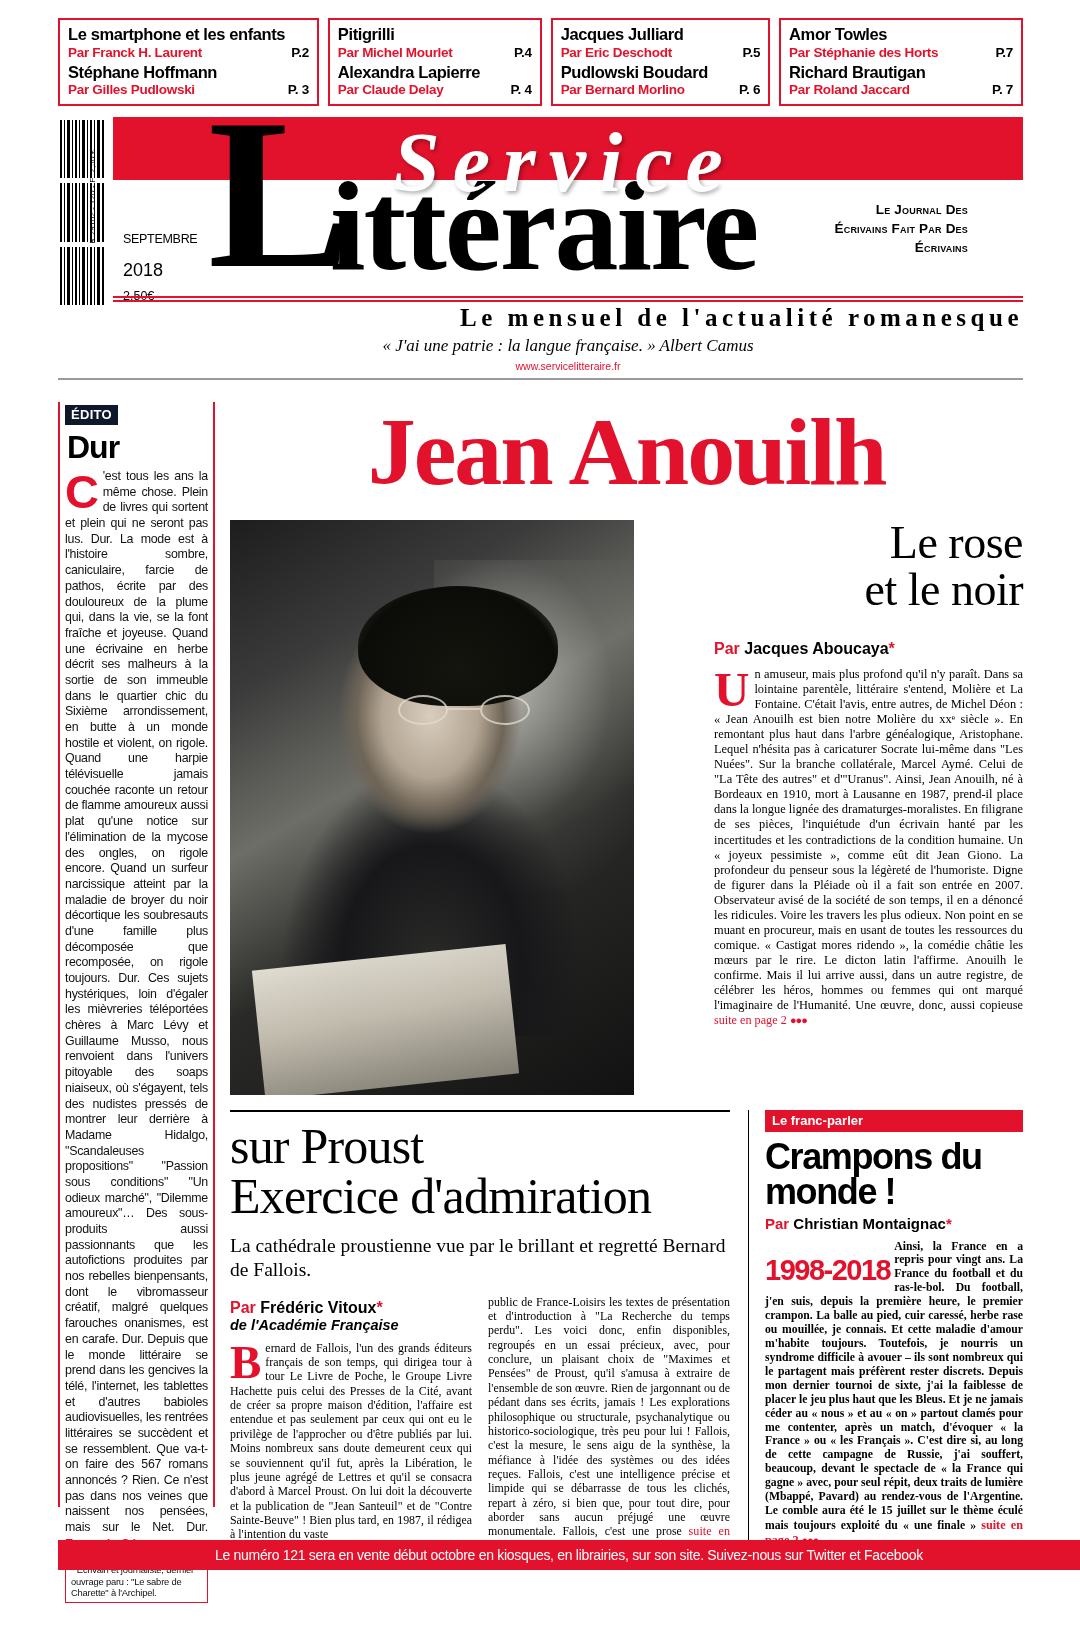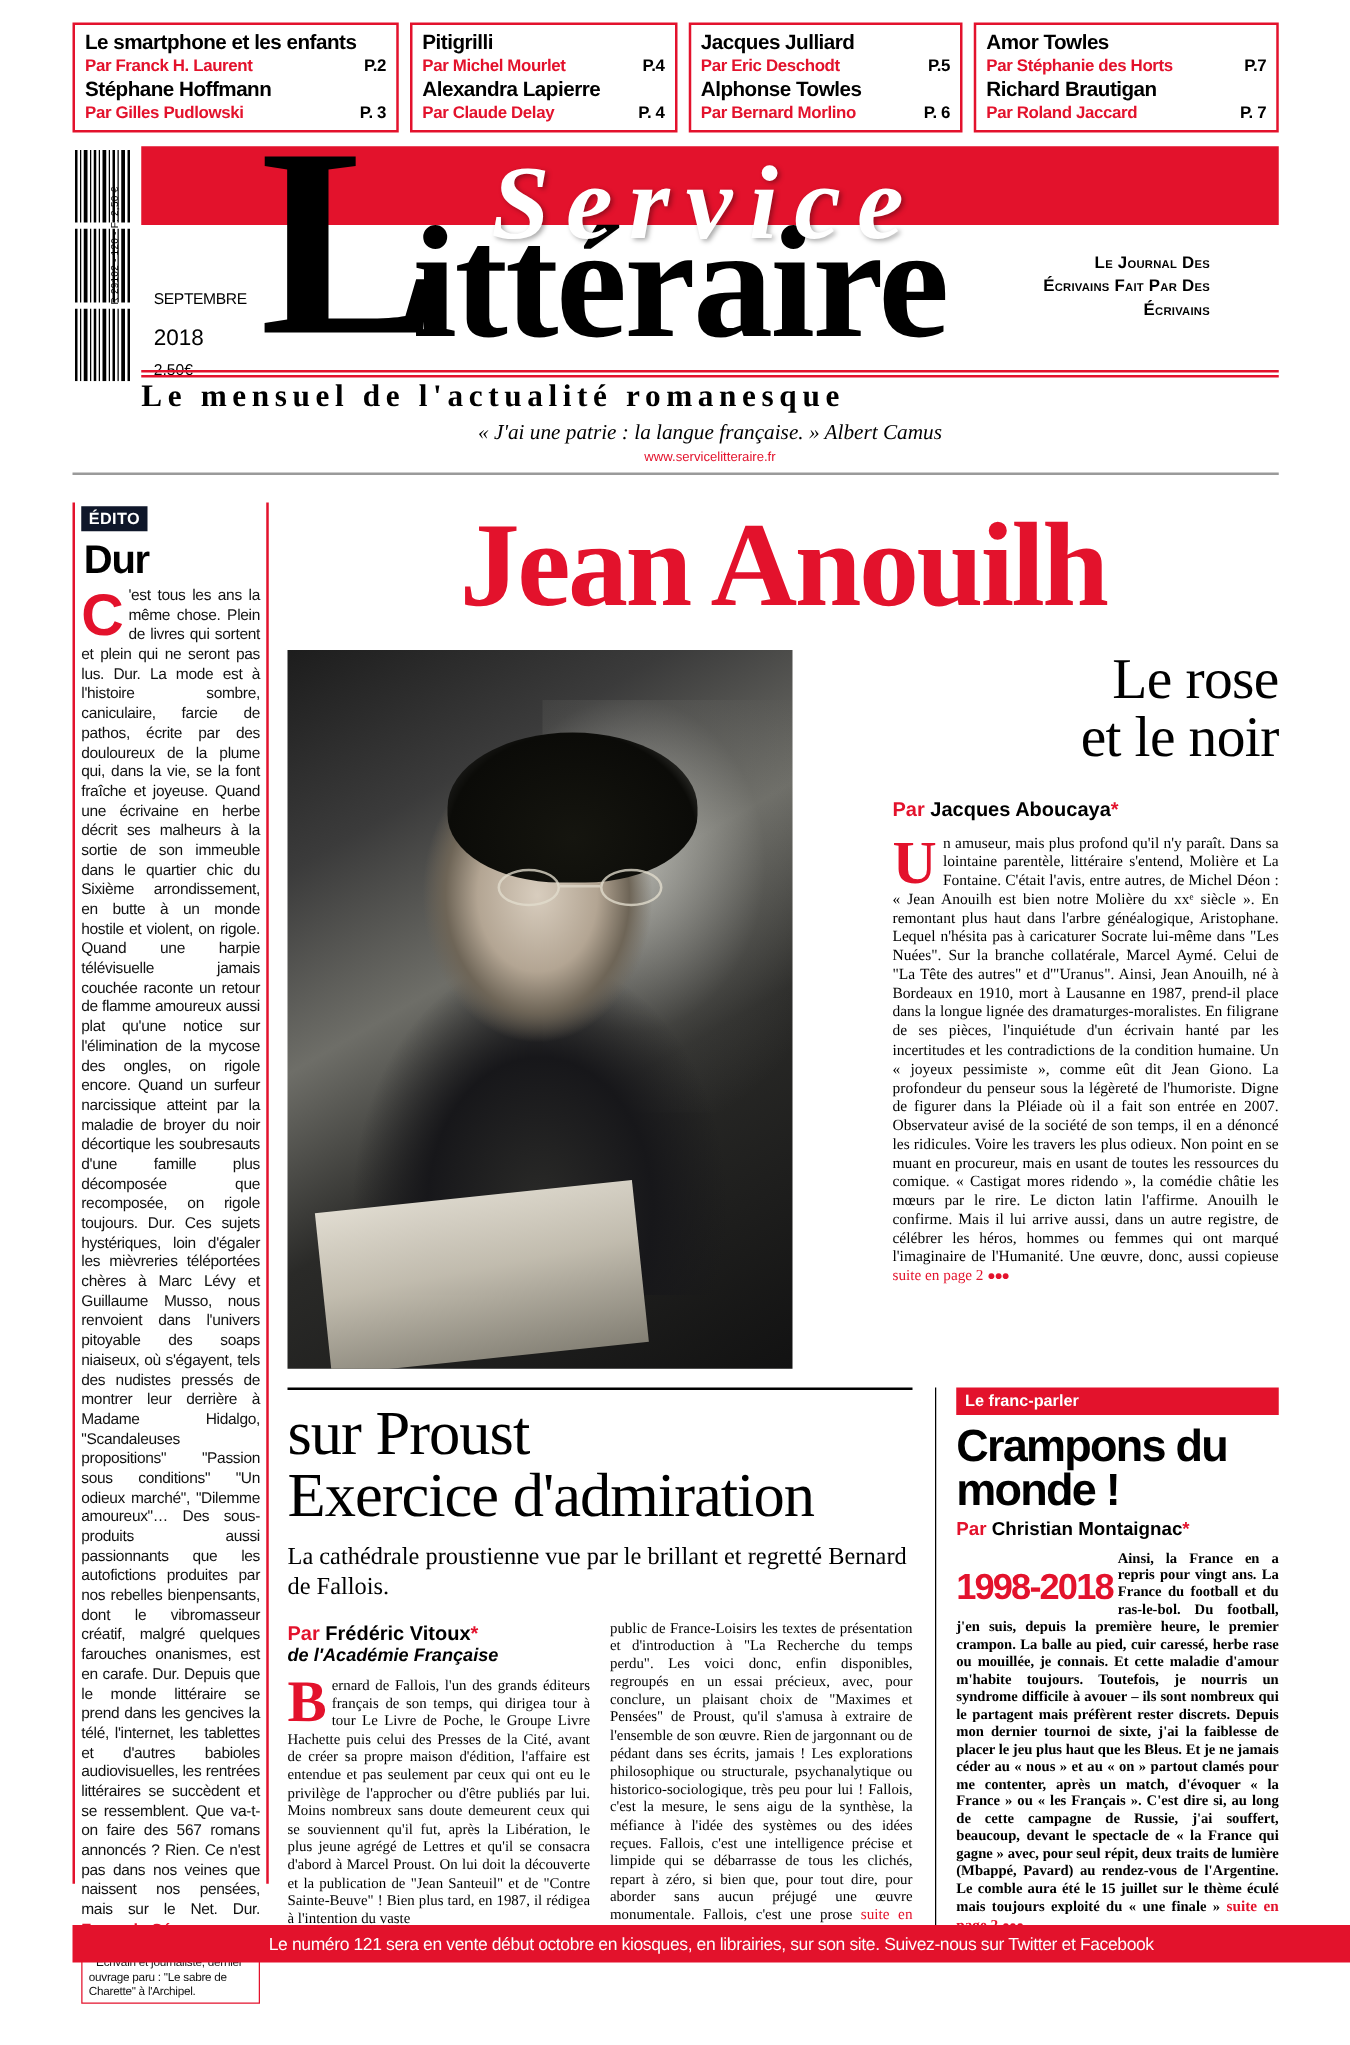--- a/index.html
+++ b/index.html
@@ -98,21 +98,21 @@
     text-align: right;
     font-family: "Liberation Sans", sans-serif;
     font-size: 13.5px; font-weight: bold; color: #000;
     font-variant: small-caps; line-height: 1.42; letter-spacing: 0.2px;
   }
   .rule-double { position: absolute; left: 55px; top: 184px; width: 910px; }
   .rule-double .r1 { height: 2px; background: #e3122c; }
   .rule-double .r2 { height: 1.5px; background: #e3122c; margin-top: 2px; }
   .mensuel {
     position: absolute; left: 55px; top: 192px; width: 910px;
-    text-align: left;
+    text-align: right;
     font-family: "Liberation Serif", serif;
     font-size: 25px; font-weight: bold; color: #000;
     letter-spacing: 4.5px;
   }
   .camus {
     position: absolute; left: 55px; top: 224px; width: 910px;
     text-align: center; font-family: "Liberation Serif", serif;
     font-style: italic; font-size: 17px; color: #000;
   }
   .site-line {
@@ -355,21 +355,21 @@
         <span>Par Claude Delay</span>
         <span class="pg">P. 4</span>
       </div>
     </div>
     <div class="teaser t2">
       <div class="teaser-title">Jacques Julliard</div>
       <div class="teaser-row">
         <span>Par Eric Deschodt</span>
         <span class="pg">P.5</span>
       </div>
-      <div class="teaser-title">Alphonse Towles</div>
+      <div class="teaser-title">Pudlowski Boudard</div>
       <div class="teaser-row">
         <span>Par Bernard Morlino</span>
         <span class="pg">P. 6</span>
       </div>
     </div>
     <div class="teaser t3">
       <div class="teaser-title">Amor Towles</div>
       <div class="teaser-row">
         <span>Par Stéphanie des Horts</span>
         <span class="pg">P.7</span>

